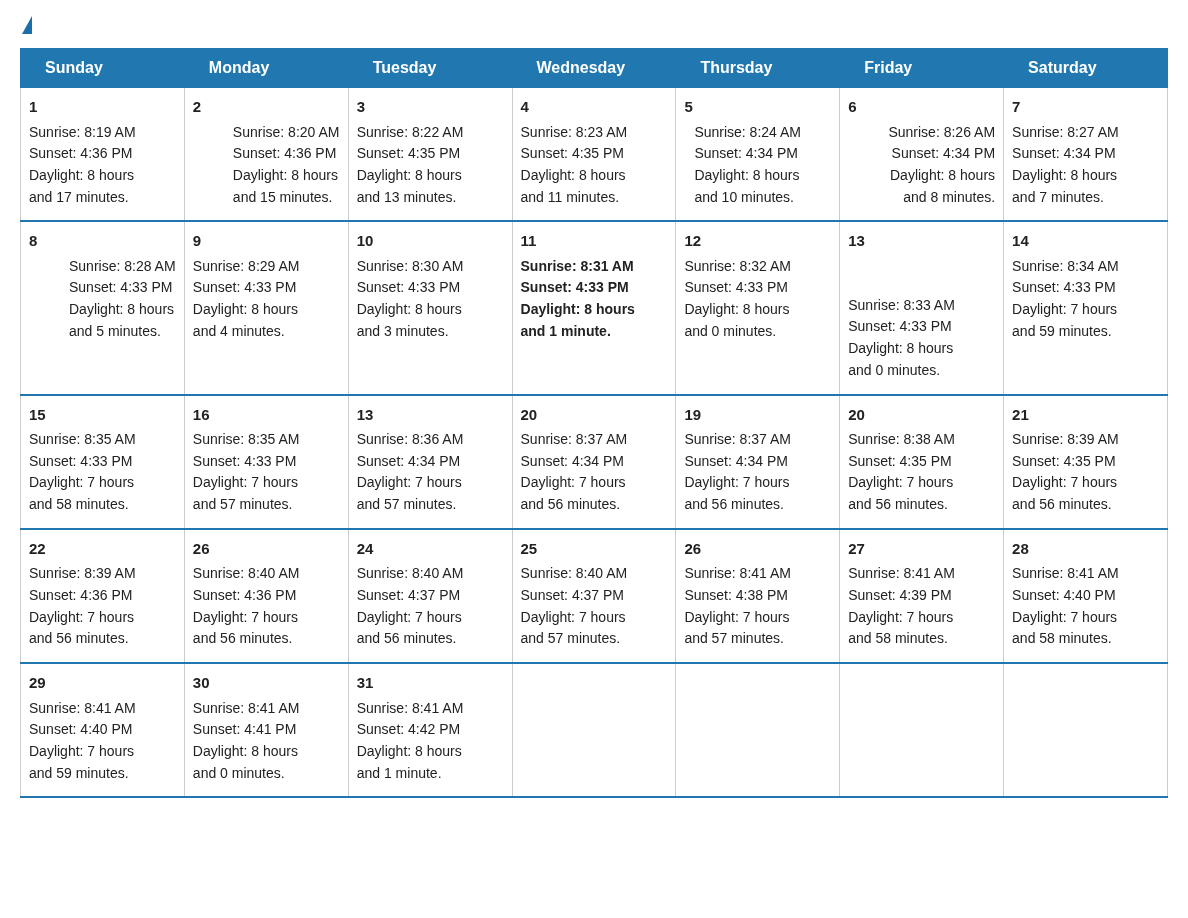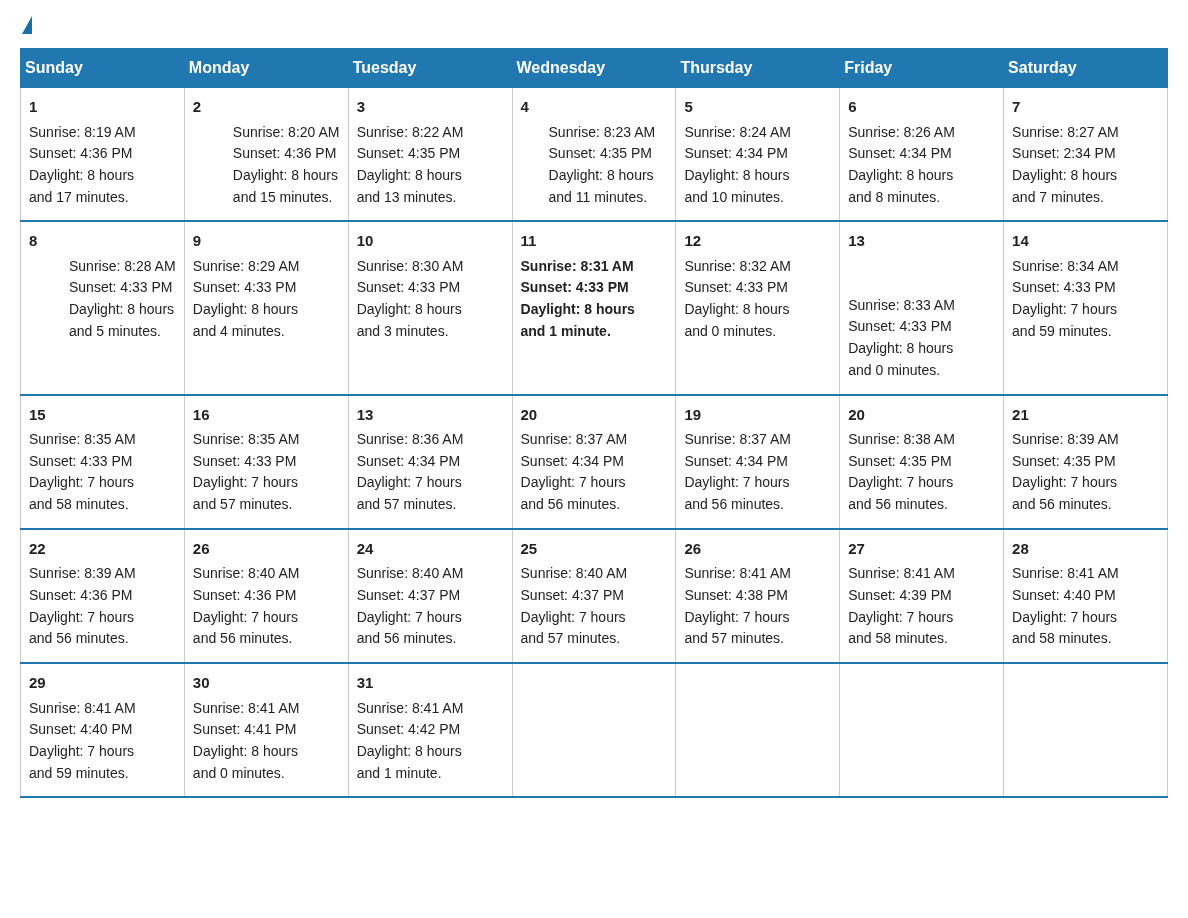--- a/index.html
+++ b/index.html
@@ -63,21 +63,21 @@
       border-collapse: collapse;
       margin-top: 10px;
     }
     thead tr {
       background-color: #2177b0;
     }
     thead th {
       color: #fff;
       font-size: 16px;
       font-weight: bold;
-      padding: 10px 4px;
+      padding: 10px 24px;
       text-align: left;
       border: 1px solid #2177b0;
     }
     tbody tr {
       border-bottom: 2px solid #2177b0;
     }
     tbody td {
       vertical-align: top;
       padding: 8px 8px 12px 8px;
       font-size: 13.5px;
@@ -152,43 +152,43 @@
         </td>
         <td>
           <span class="day-number">3</span>
           <div class="day-info" style="white-space: pre-line;">Sunrise: 8:22 AM
 Sunset: 4:35 PM
 Daylight: 8 hours
 and 13 minutes.</div>
         </td>
         <td>
           <span class="day-number">4</span>
-          <div class="day-info" style="white-space: pre-line; margin-left: 28px;">Sunrise: 8:23 AM
+          <div class="day-info" style="white-space: pre-line;">Sunrise: 8:23 AM
 Sunset: 4:35 PM
 Daylight: 8 hours
 and 11 minutes.</div>
         </td>
         <td>
           <span class="day-number">5</span>
-          <div class="day-info" style="white-space: pre-line;">Sunrise: 8:24 AM
+          <div class="day-info" style="white-space: pre-line; margin-left: 10px;">Sunrise: 8:24 AM
 Sunset: 4:34 PM
 Daylight: 8 hours
 and 10 minutes.</div>
         </td>
         <td>
           <span class="day-number">6</span>
-          <div class="day-info" style="white-space: pre-line;">Sunrise: 8:26 AM
+          <div class="day-info" style="white-space: pre-line; text-align: right;">Sunrise: 8:26 AM
 Sunset: 4:34 PM
 Daylight: 8 hours
 and 8 minutes.</div>
         </td>
         <td>
           <span class="day-number">7</span>
           <div class="day-info" style="white-space: pre-line;">Sunrise: 8:27 AM
-Sunset: 2:34 PM
+Sunset: 4:34 PM
 Daylight: 8 hours
 and 7 minutes.</div>
         </td>
       </tr>
       <tr>
         <td>
           <span class="day-number">8</span>
           <div class="day-info" style="white-space: pre-line; margin-left: 40px;">Sunrise: 8:28 AM
 Sunset: 4:33 PM
 Daylight: 8 hours

